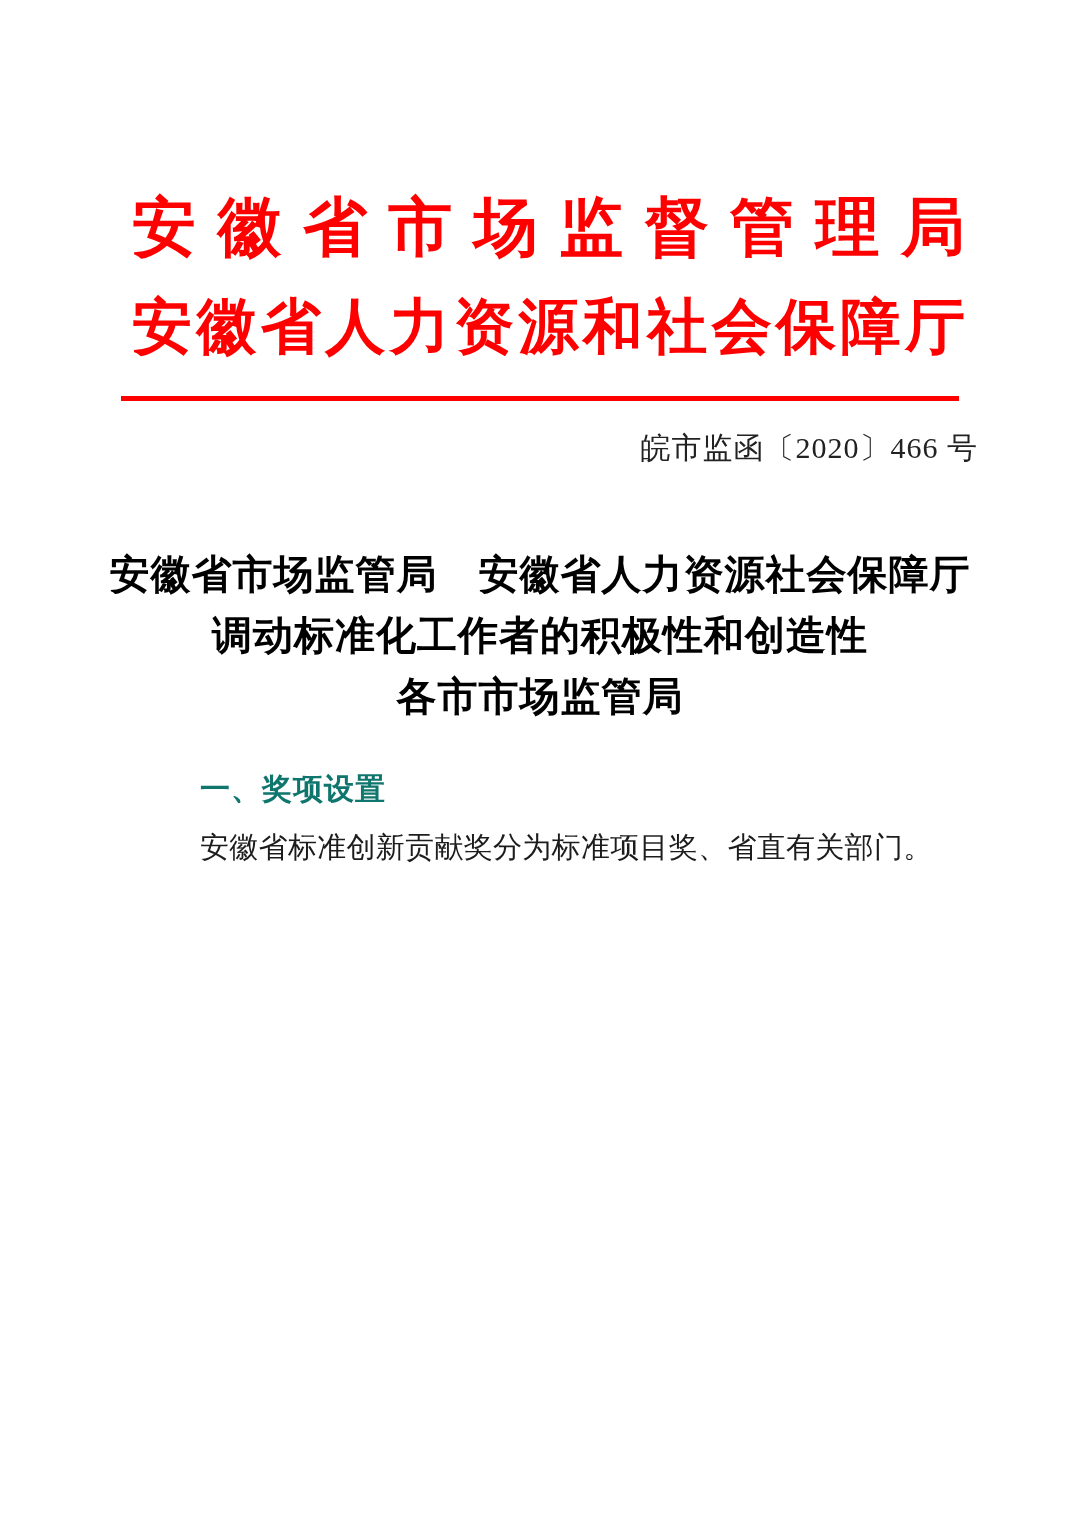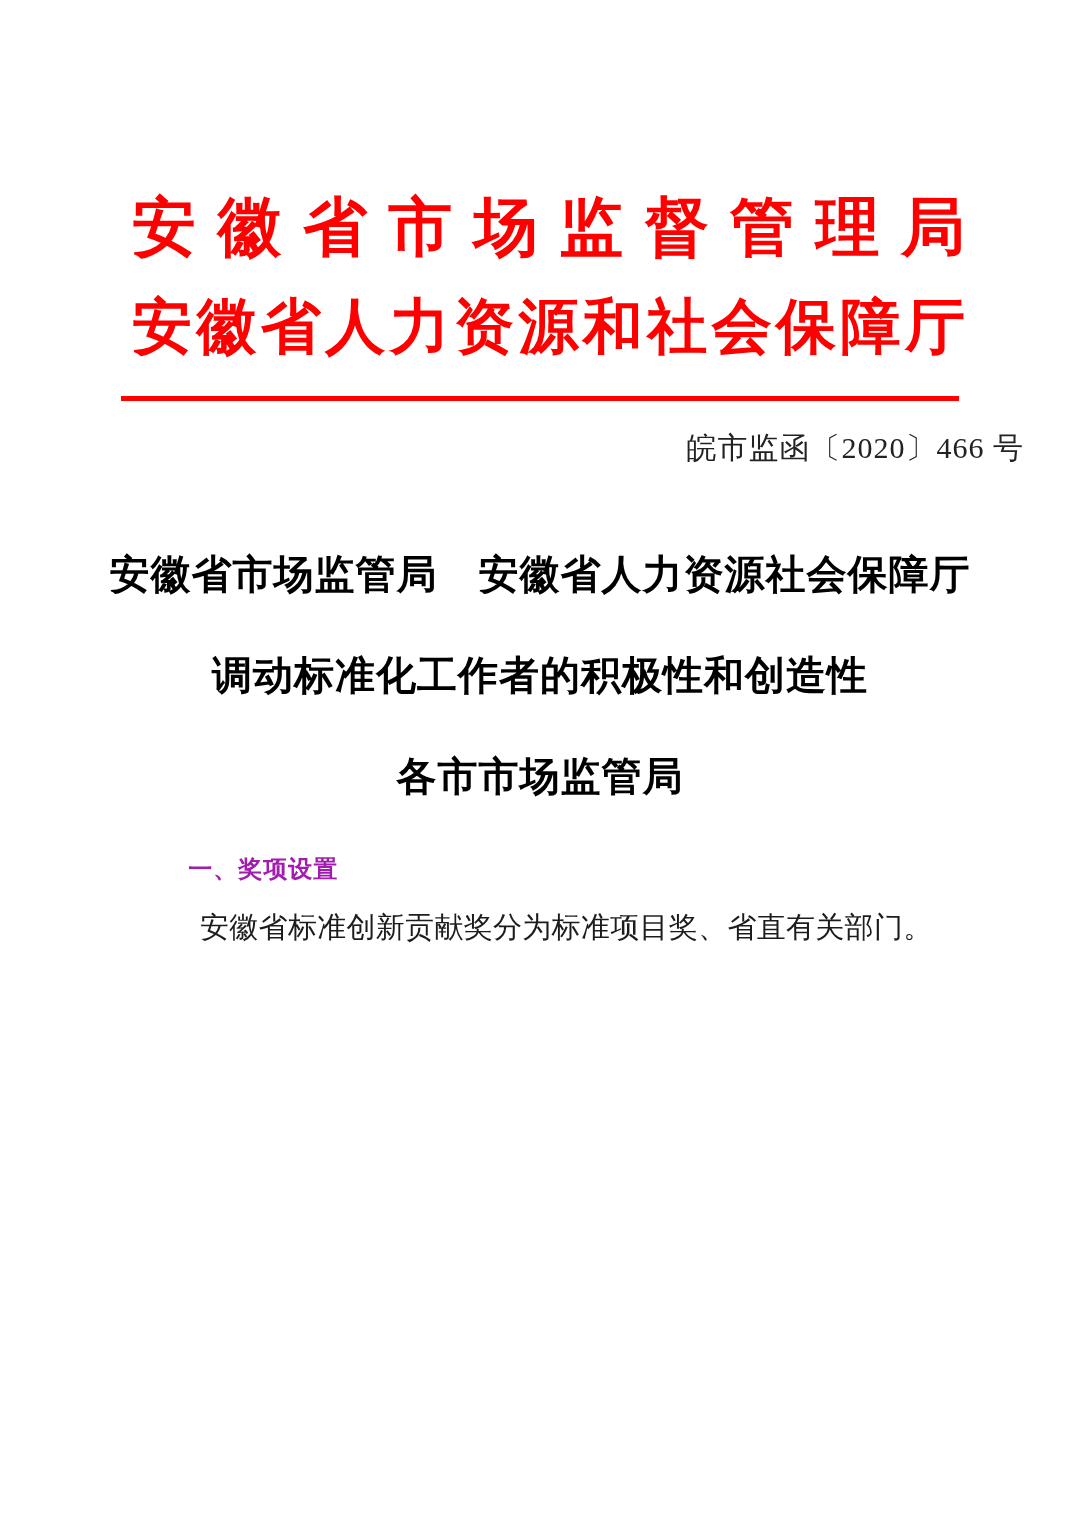--- a/index.html
+++ b/index.html
@@ -32,56 +32,56 @@
   .org-line-2 { font-size: 60px; line-height: 62px; margin-top: 34px; }
   .red-rule {
     width: 838px;
     height: 5px;
     margin: 38px 0 0 121px;
     background: var(--accent, #fe0000);
   }
   
   .doc-number {
     margin-top: 30px;
-    padding-right: 56px;
+    padding-right: 102px;
     text-align: right;
     font-size: 30px;
     line-height: 33px;
     letter-spacing: 1px;
     color: #222222;
   }
   
   .doc-title {
     margin-top: 80px;
     text-align: center;
     font-size: 40px;
     line-height: 61px;
     font-weight: bold;
     color: #000000;
     letter-spacing: 1px;
   }
-  .title-line { display: block; margin-top: 40px; }
+  .title-line { display: block; }
   
   .doc-body {
     width: 822px;
     margin: 33px 0 0 142px;
     font-size: 29px;
     line-height: 58px;
     letter-spacing: 0.3px;
     text-align: justify;
     color: #1c1c1c;
   }
   .para { text-align: justify; }
   .para.indent { text-indent: 2em; }
   .section-heading {
     font-family: "Liberation Sans", "DejaVu Sans", sans-serif;
-    font-size: 24px;
+    font-size: 30px;
     line-height: 58px;
     font-weight: bold;
-    color: #a21caf;
+    color: #0f766e;
     text-indent: 1.93em;
     letter-spacing: 1px;
   }
 </style>
 </head>
 <body>
 
 <div class="page">
 
   <header class="letterhead">

